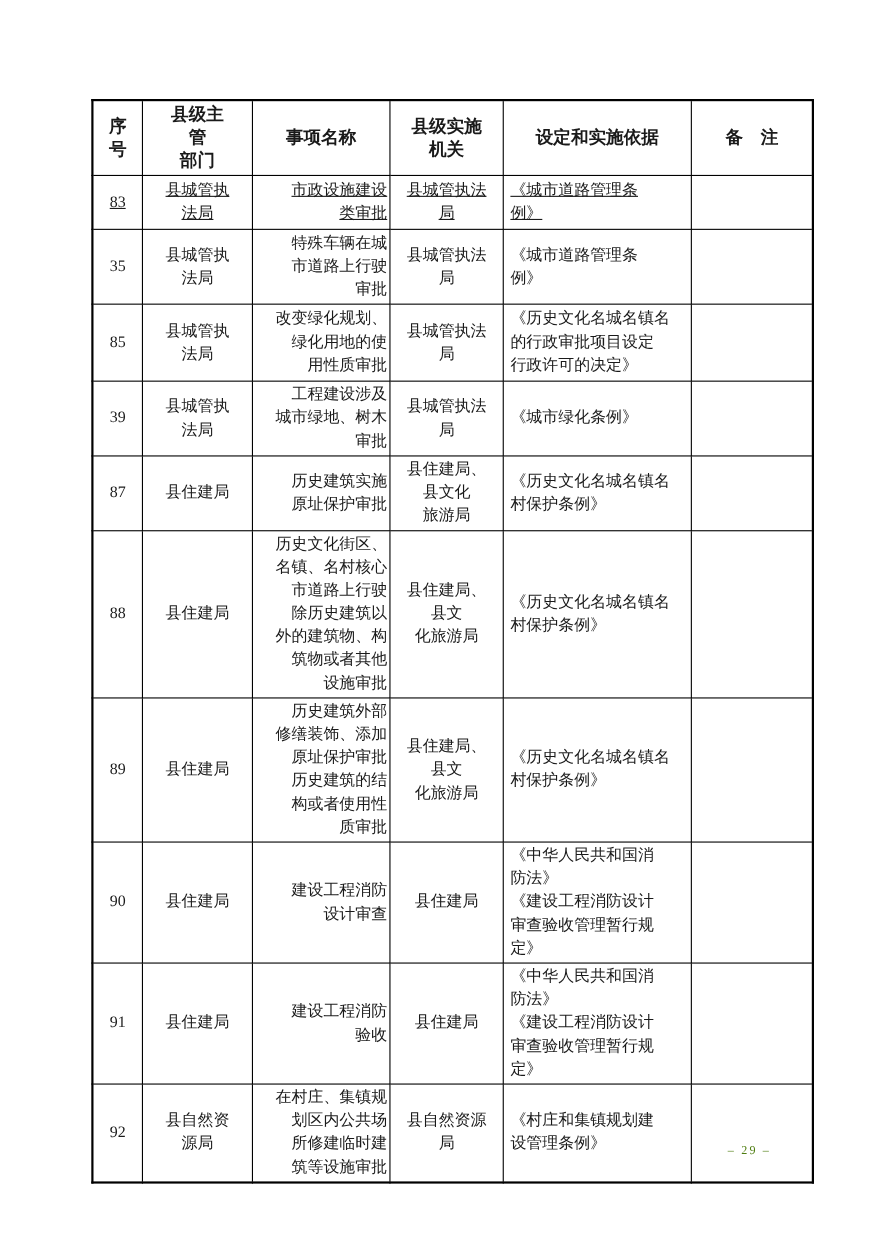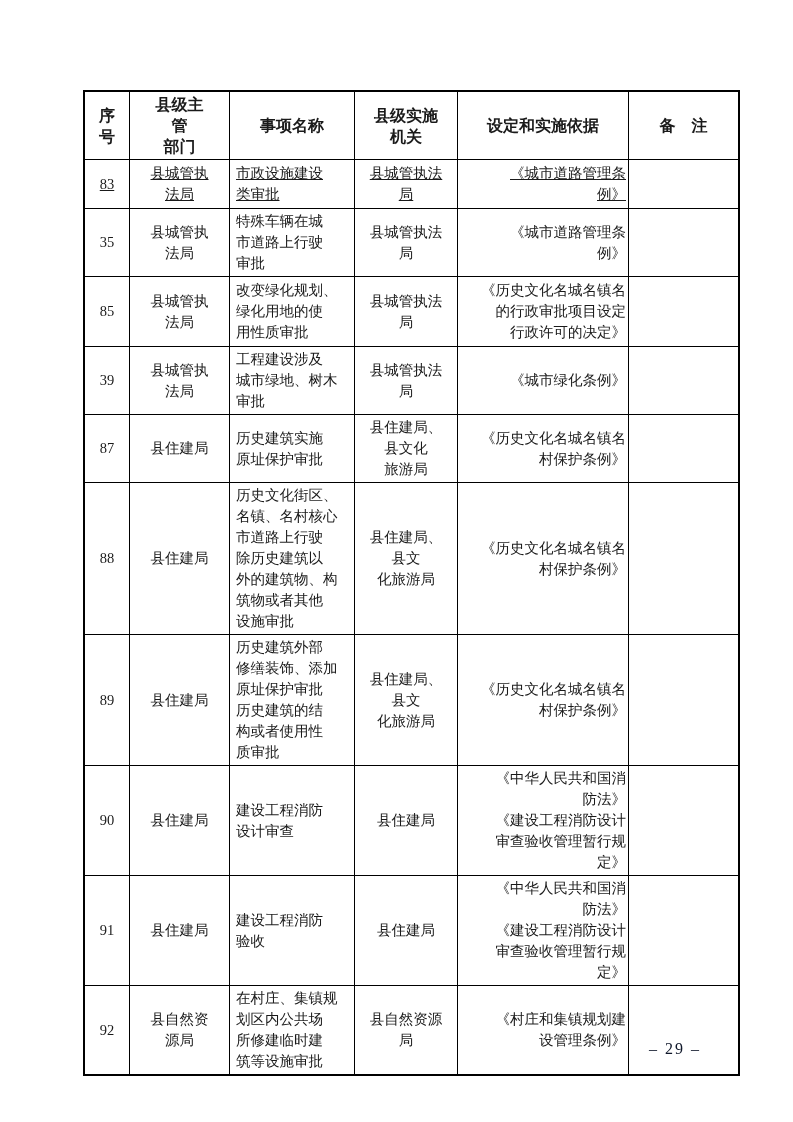--- a/index.html
+++ b/index.html
@@ -38,23 +38,23 @@
     text-align: center;
     padding: 2px 2px;
   }
   .approval-table td {
     font-size: 14.5px;
     padding: 2px 3px;
   }
   
   .col-index      { width: 40px;  text-align: center; }
   .col-department { width: 95px;  text-align: center; margin-top: 36px; }
-  .col-item       { width: 120px; text-align: left; }
+  .col-item       { width: 120px; text-align: right; }
   .col-agency     { width: 98px;  text-align: center; }
-  .col-basis      { width: 166px; text-align: right; }
+  .col-basis      { width: 166px; text-align: left; }
   .col-remark     { width: 105px; text-align: center; }
   td.col-item  { padding-left: 6px; padding-right: 2px; }
   td.col-basis { padding-left: 6px; padding-right: 2px; }
   th.col-item, th.col-basis, th.col-remark,
   th.col-index, th.col-department, th.col-agency { text-align: center; }
   
   thead tr            { height: 63px; }
   tbody tr:nth-child(1)  { height: 49px; text-decoration: underline; }
   tbody tr:nth-child(2)  { height: 61px; }
   tbody tr:nth-child(3)  { height: 70px; }
@@ -62,23 +62,23 @@
   tbody tr:nth-child(5)  { height: 63px; }
   tbody tr:nth-child(6)  { height: 147px; }
   tbody tr:nth-child(7)  { height: 122px; }
   tbody tr:nth-child(8)  { height: 108px; }
   tbody tr:nth-child(9)  { height: 108px; }
   tbody tr:nth-child(10) { height: 80px; }
   .page-number {
     position: absolute;
     top: 1040px;
     right: 92px;
-    font-size: 16px;
+    font-size: 11px;
     letter-spacing: 2px;
-    color: #0f172a;
+    color: #4d7c0f;
   }
 </style>
 </head>
 <body>
 
 <div class="page">
 
   <table class="approval-table">
     <thead>
       <tr>

